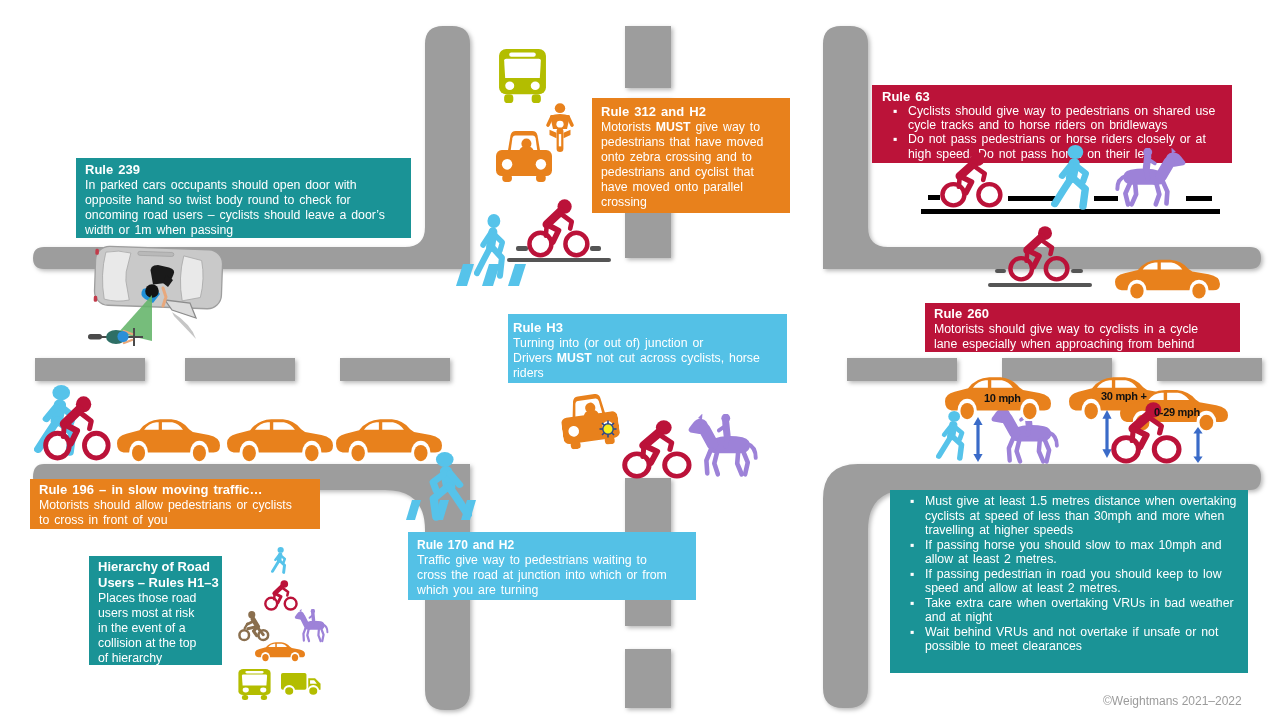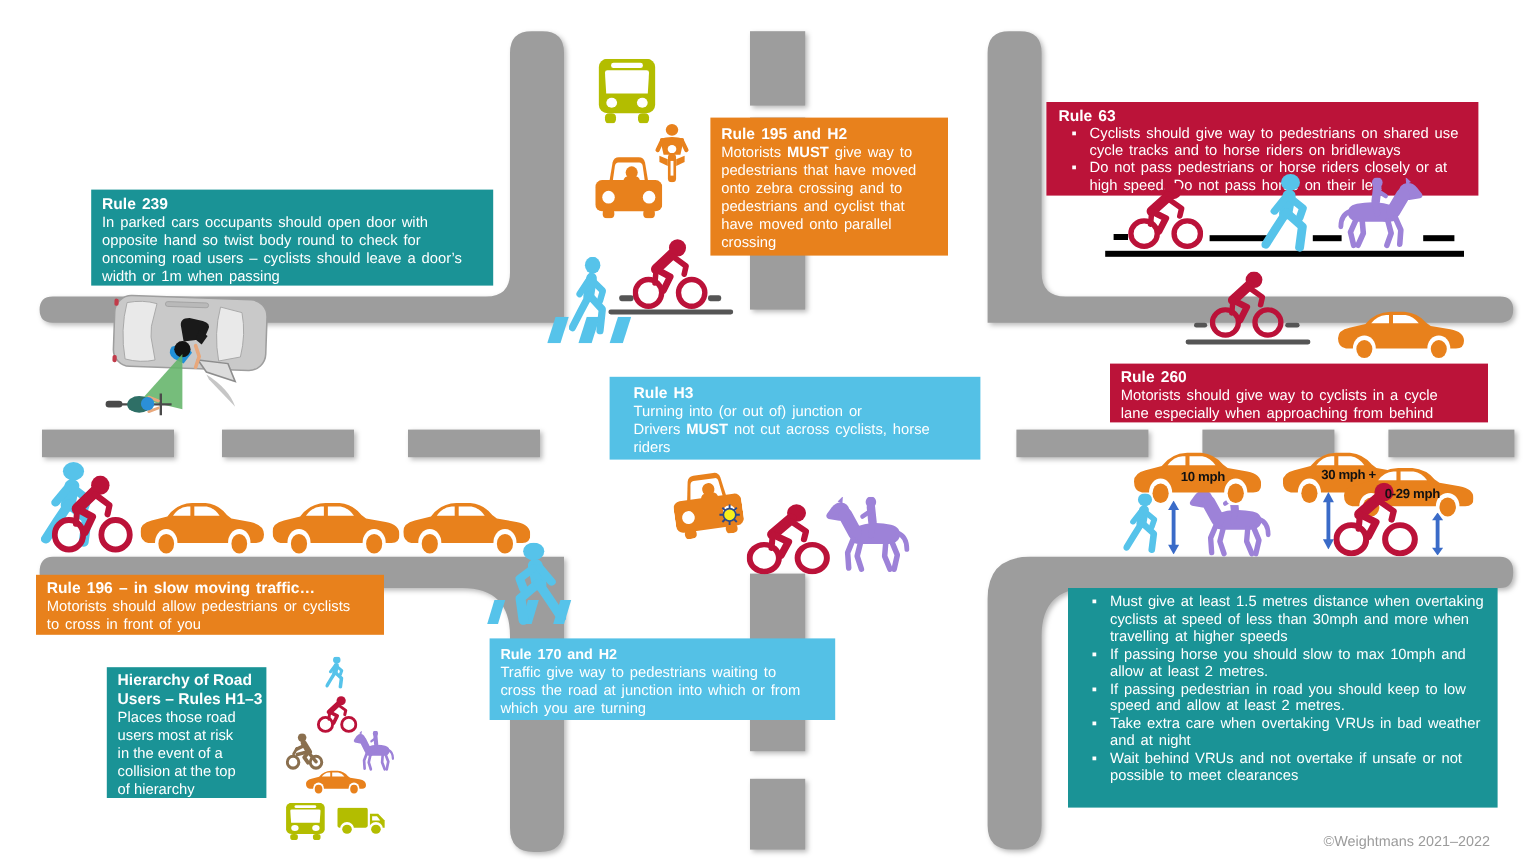--- a/index.html
+++ b/index.html
@@ -150,42 +150,42 @@
 
 <div class="box" style="left:76px;top:158px;width:317px;height:72px;background:#1a9396;padding:4px 9px;font-size:12.3px;">
   <div class="t" style="font-size:13px;">Rule 239</div>
   In parked cars occupants should open door with<br>
   opposite hand so twist body round to check for<br>
   oncoming road users – cyclists should leave a door’s<br>
   width or 1m when passing
 </div>
 
 <div class="box" style="left:592px;top:98px;width:180px;height:103px;background:#e8811c;padding:6px 9px;font-size:12.3px;">
-  <div class="t" style="font-size:13px;">Rule 195 and H2</div>
+  <div class="t" style="font-size:13px;">Rule 312 and H2</div>
   Motorists <b>MUST</b> give way to<br>
   pedestrians that have moved<br>
   onto zebra crossing and to<br>
   pedestrians and cyclist that<br>
   have moved onto parallel<br>
   crossing
 </div>
 
 <div class="box" style="left:872px;top:50px;width:340px;height:71px;background:#bb1339;padding:3.5px 10px;font-size:12.3px;line-height:1.17;margin-top:35px;">
   <div class="t" style="font-size:13px;">Rule 63</div>
   <div class="bl">
         <span class="m">▪</span>
         <span>Cyclists should give way to pedestrians on shared use<br>cycle tracks and to horse riders on bridleways</span>
       </div>
   <div class="bl">
         <span class="m">▪</span>
         <span>Do not pass pedestrians or horse riders closely or at<br>high speed. Do not pass horse on their left</span>
       </div>
 </div>
 
-<div class="box" style="left:508px;top:314px;width:269px;height:57px;background:#54c1e6;padding:6px 20px;font-size:12.3px;">
+<div class="box" style="left:508px;top:314px;width:269px;height:57px;background:#54c1e6;padding:6px 5px;font-size:12.3px;">
   <div class="t" style="font-size:13px;">Rule H3</div>
   Turning into (or out of) junction or<br>
   Drivers <b>MUST</b> not cut across cyclists, horse<br>
   riders
 </div>
 
 <div class="box" style="left:925px;top:303px;width:297px;height:43px;background:#bb1339;padding:3px 9px;font-size:12.3px;">
   <div class="t" style="font-size:13px;">Rule 260</div>
   Motorists should give way to cyclists in a cycle<br>
   lane especially when approaching from behind

